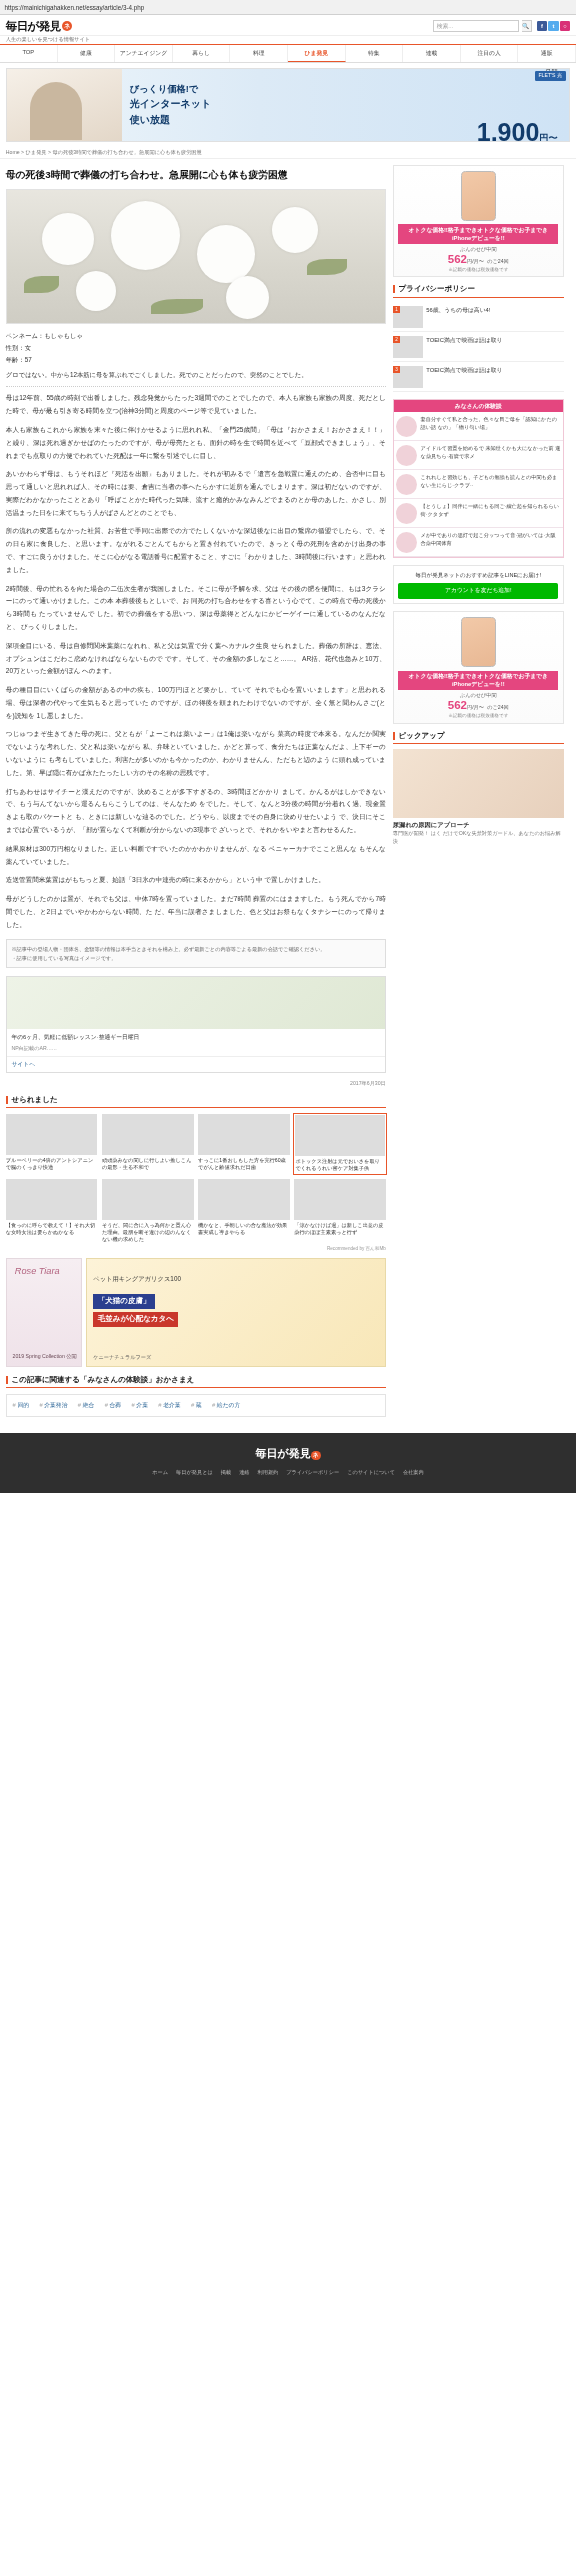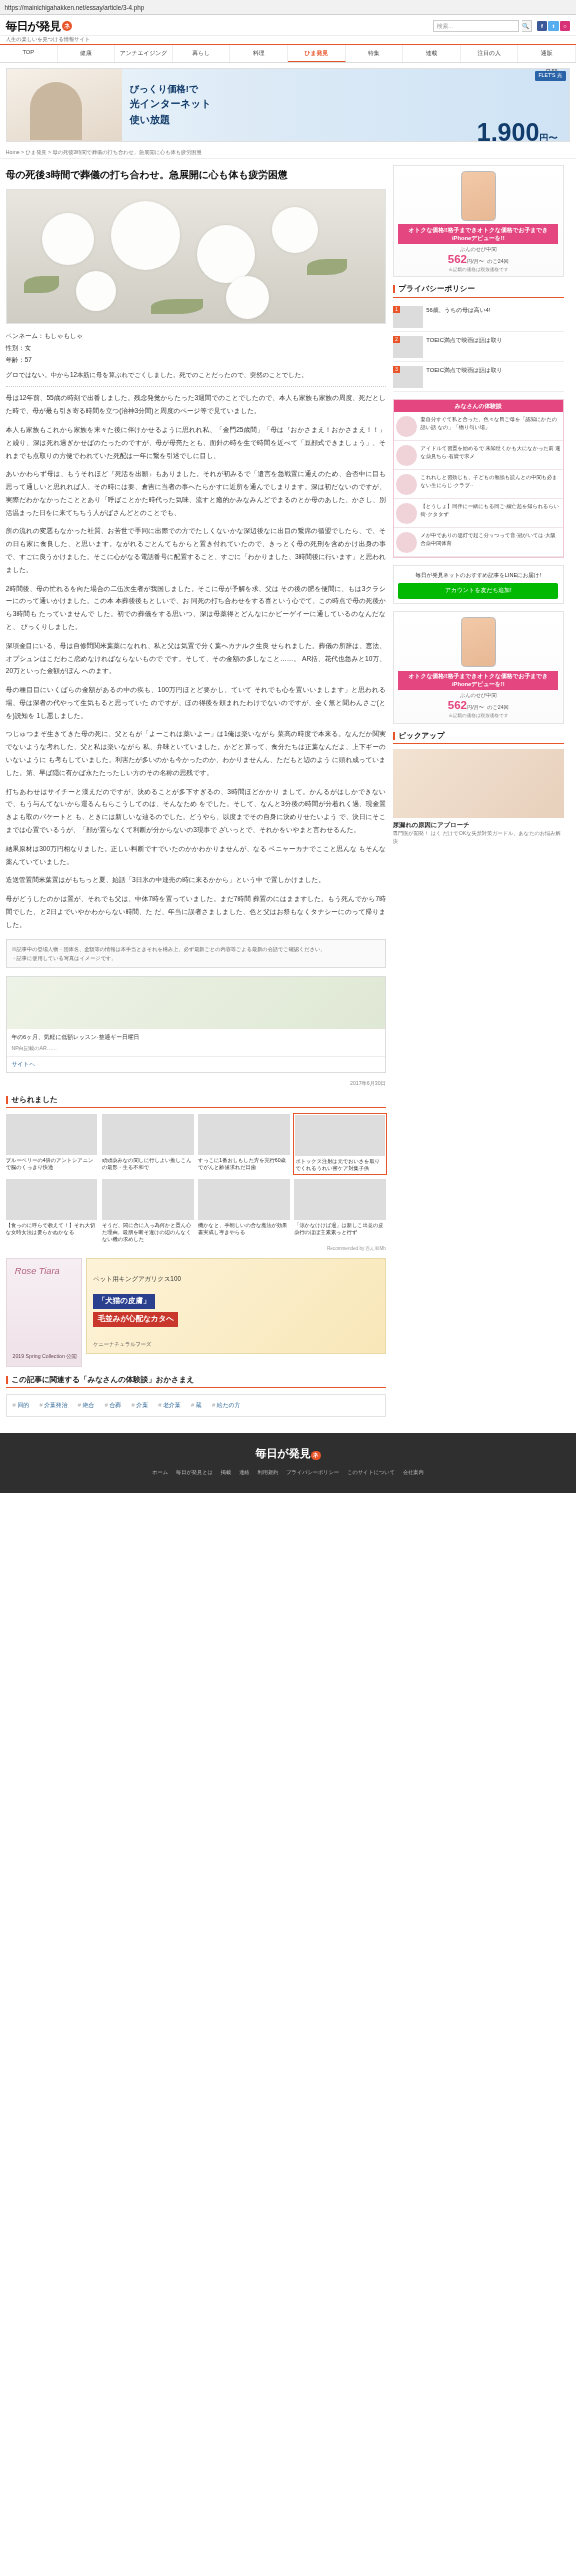--- a/index.html
+++ b/index.html
@@ -170,21 +170,21 @@
   .sec-head .bar { width:2.3px; height:8px; background:#e8552a; display:inline-block;}
   
   .rec-grid { display:grid; grid-template-columns:repeat(4,1fr); gap:4.6px; }
   .rec-item { font-size:5.2px; line-height:1.4; color:#333; }
   .rec-item .thumb { width:100%; height:41px; background:#ddd; margin-bottom:2.3px; }
   .rec-item.hl { outline:1.2px solid #e8552a; padding:1.2px;}
   .rec-credit { text-align:right; font-size:4.6px; color:#999; margin-top:2.3px;}
   
   .ad-row { display:flex; gap:4.6px; margin:7px 0; }
   .ad-left { width:76px; height:109px; background:linear-gradient(180deg,#f6eef2,#efe2e9); border:0.6px solid #e4d8de; position:relative;}
-  .ad-right { flex:1; height:96px; background:linear-gradient(135deg,#fdf3d8,#f8e7b8); border:0.6px solid #e8d9a8; position:relative; overflow:hidden;}
+  .ad-right { flex:1; height:109px; background:linear-gradient(135deg,#fdf3d8,#f8e7b8); border:0.6px solid #e8d9a8; position:relative; overflow:hidden;}
   .ad-right .headline{position:absolute;left:5.8px;top:35px;background:#2b3f8f;color:#fff;padding:2.3px 4.6px;font-size:7.5px;font-weight:bold;}
   .ad-right .headline2{position:absolute;left:5.8px;top:53px;background:#c9372c;color:#fff;padding:2.3px 4.6px;font-size:7.5px;font-weight:bold;}
   .ad-right .brand{position:absolute;left:5.8px;bottom:4.6px;font-size:5.2px;color:#555;}
   .ad-left .rose{position:absolute;left:8px;top:7px;font-size:9.2px;color:#b2627f;font-style:italic;}
   .ad-left .cap{position:absolute;left:5.8px;bottom:5.8px;font-size:5.2px;color:#6a4a56;}
   
   .kw-box { border:0.6px solid #e3e3e3; padding:5.8px; margin-top:4.6px;}
   .kw-list { display:flex; flex-wrap:wrap; gap:4.6px 10.4px; font-size:5.8px; color:#2a6496;}
   .kw-list span:before{content:"# ";color:#aaa;}
   

